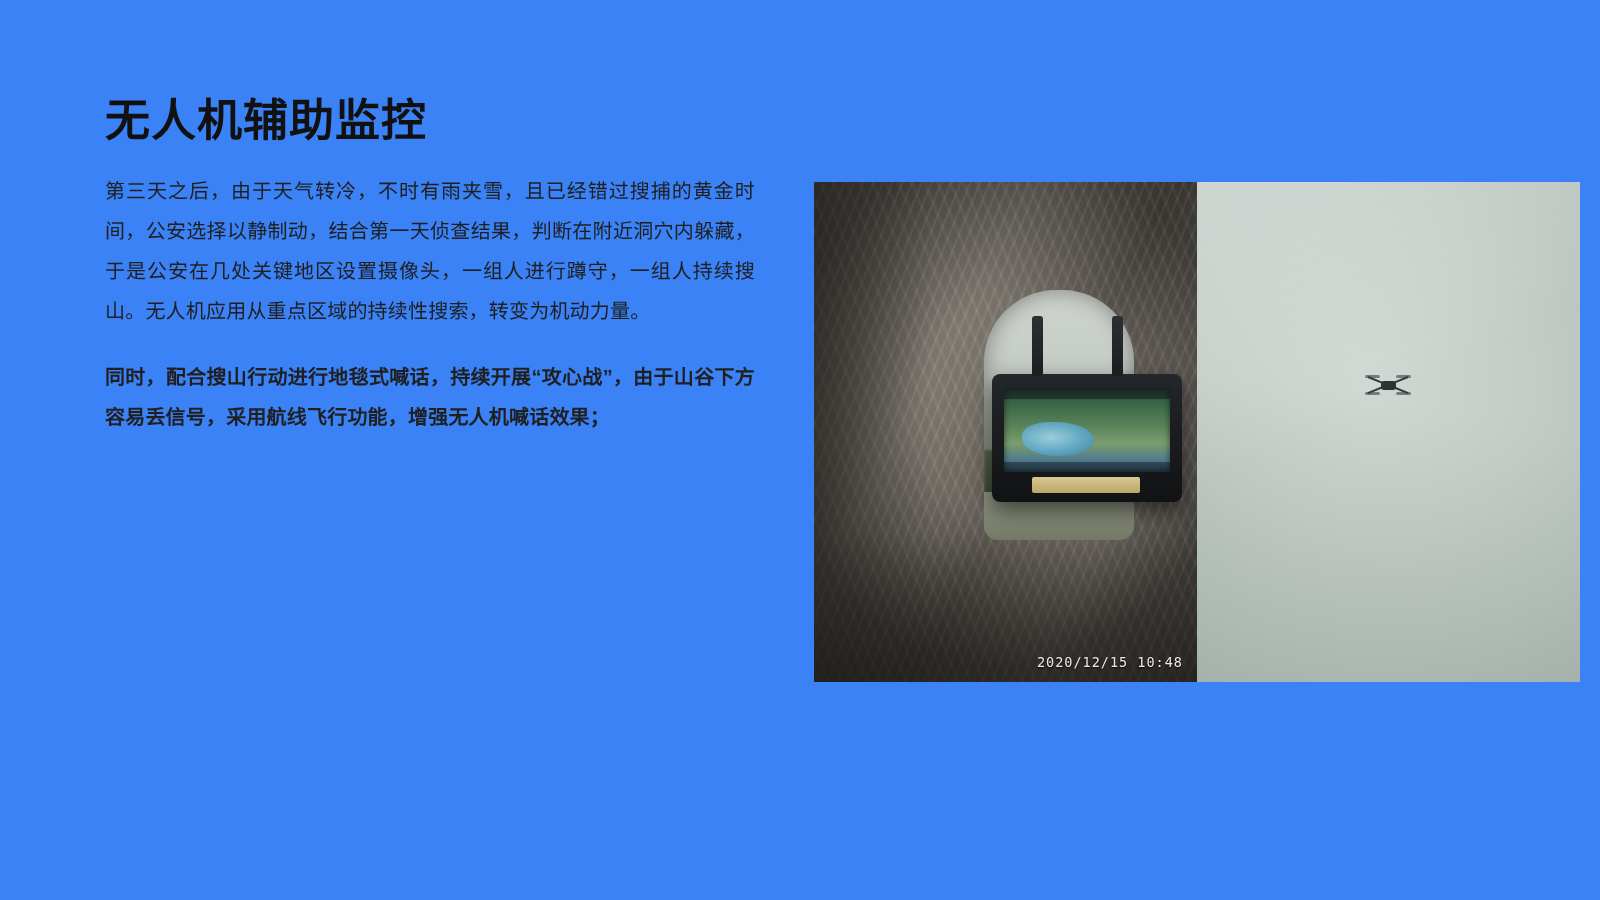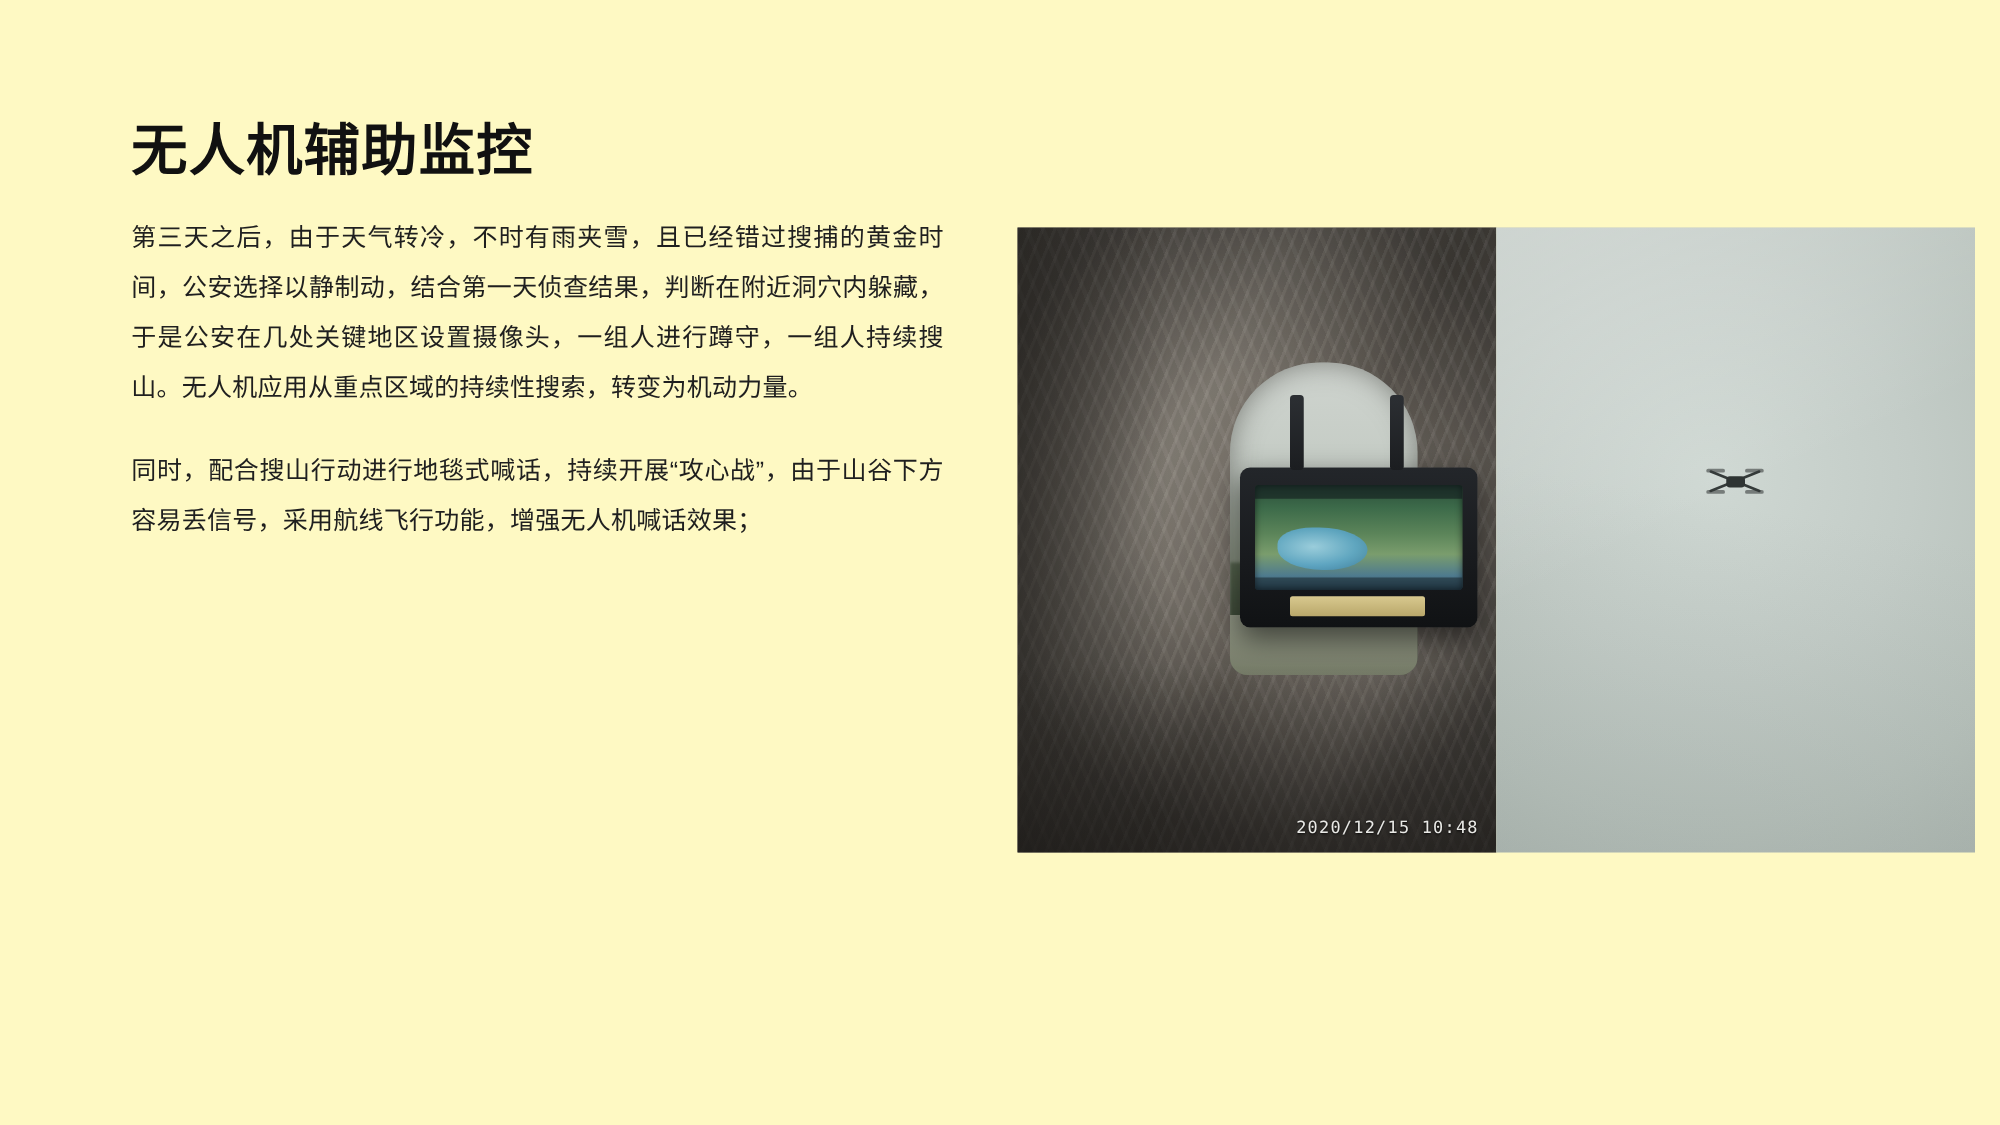--- a/index.html
+++ b/index.html
@@ -11,21 +11,21 @@
     width: 1600px;
     height: 900px;
     overflow: hidden;
     font-family: "Liberation Sans", "DejaVu Sans", sans-serif;
     color: #1a1a1a;
   }
   .slide {
     position: relative;
     width: 1600px;
     height: 900px;
-    background: #fef9c3;
+    background: #3b82f6;
   }
   .content-col {
     position: absolute;
     left: 105px;
     top: 95px;
     width: 650px;
   }
   .page-title {
     font-size: 45px;
     font-weight: bold;
@@ -44,20 +44,21 @@
   .body-para {
     font-size: 20px;
     line-height: 2.0;
     margin: 0 0 26px 0;
     color: #1f1f1f;
     text-align: justify;
     letter-spacing: 0.2px;
   }
   .body-para:last-child {
     margin-bottom: 0;
+    font-weight: bold;
   }
 
   
   .media-row {
     position: absolute;
     left: 814px;
     top: 182px;
     display: flex;
     gap: 0;
   }

